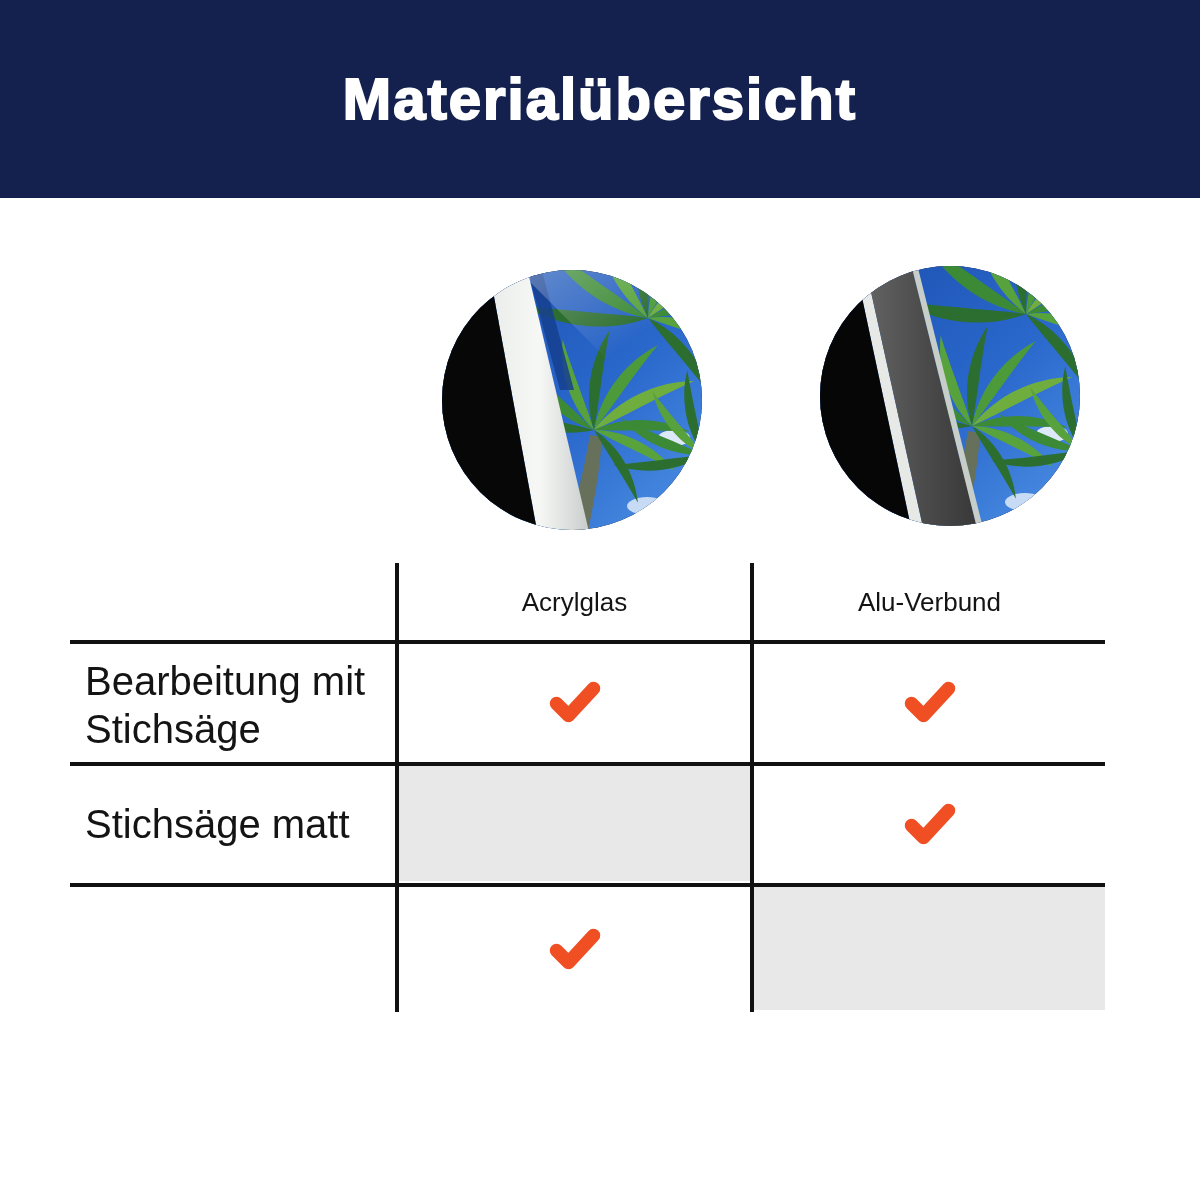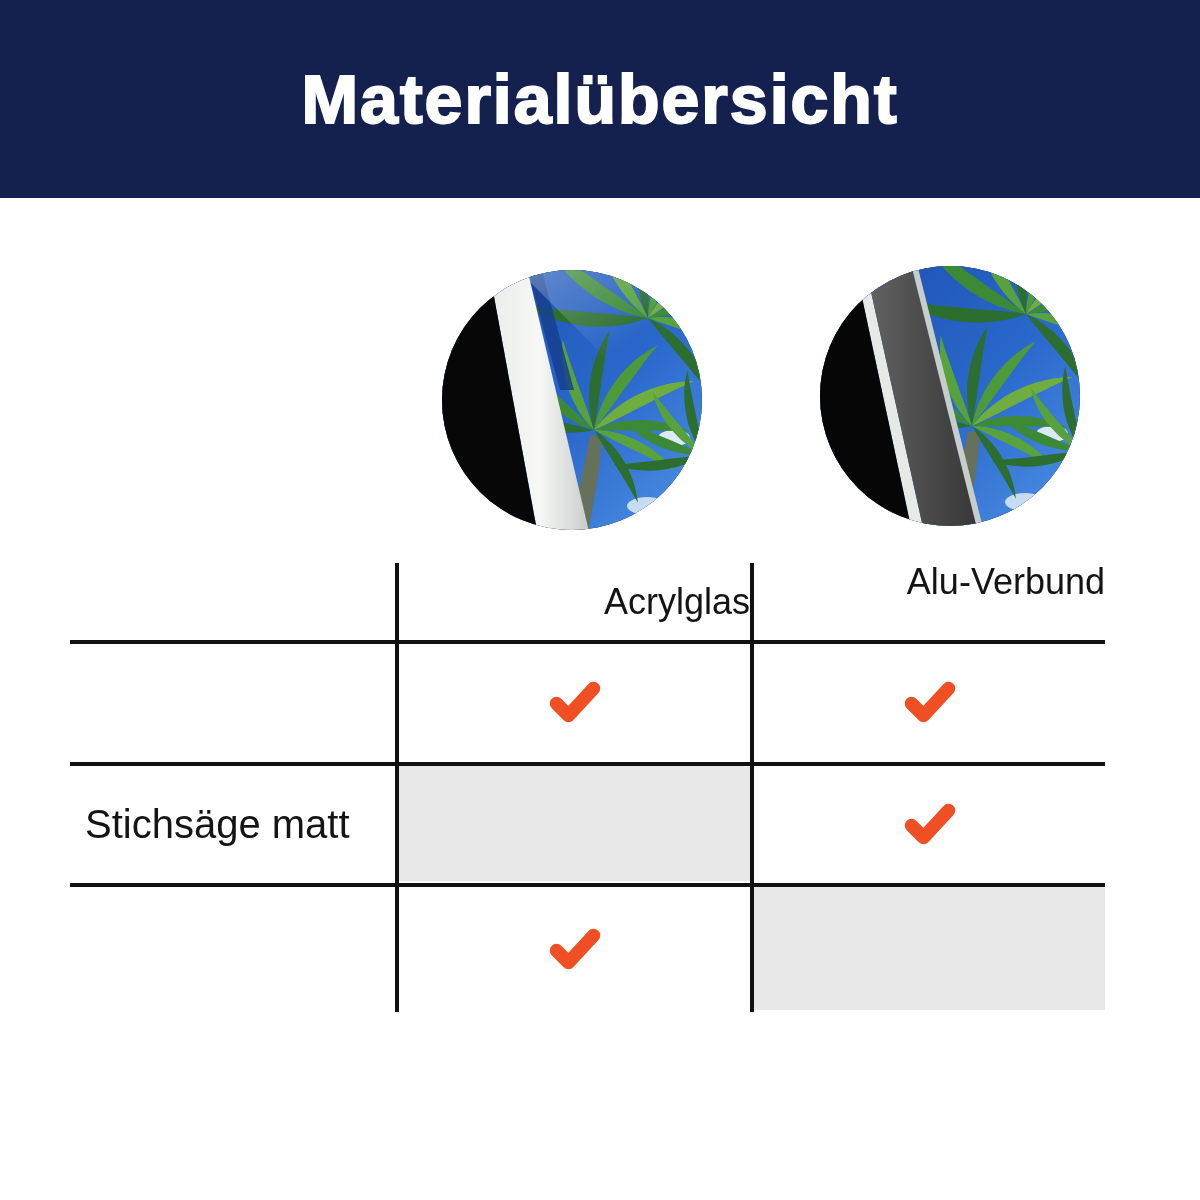--- a/index.html
+++ b/index.html
@@ -13,31 +13,31 @@
   #app{
     position:relative;width:1200px;height:1200px;background:#ffffff;overflow:hidden;
     font-family:"Liberation Sans",sans-serif;color:var(--text);
   }
   
   .banner{
     position:absolute;left:0;top:0;width:1200px;height:198px;
     background:var(--banner);display:flex;align-items:center;justify-content:center;
   }
   .banner h1{
-    margin:0;color:#fff;font-size:68px;font-weight:bold;letter-spacing:2px;
+    margin:0;color:#fff;font-size:58px;font-weight:bold;letter-spacing:2px;
     -webkit-text-stroke:2px #ffffff;line-height:1;
   }
   
   .sample{position:absolute;display:block;}
   
   .vline{position:absolute;width:4px;background:var(--line);}
   .hline{position:absolute;height:4px;background:var(--line);}
   
   .col-header{
-    position:absolute;width:351px;text-align:right;font-size:36px;line-height:48px;
+    position:absolute;width:351px;text-align:center;font-size:26px;line-height:48px;
   }
   .row-label{
     position:absolute;left:85px;width:310px;font-size:40px;line-height:48px;
   }
   
   .cell{
     position:absolute;display:flex;align-items:center;justify-content:center;
   }
   .cell-disabled{background:var(--disabled);}
   .check-icon{color:var(--check);display:block;}
@@ -123,22 +123,23 @@
     </g>
   </svg>
 
   <div class="vline" style="left:395px;top:563px;height:449px"></div>
   <div class="vline" style="left:750px;top:563px;height:449px"></div>
   <div class="hline" style="left:70px;top:640px;width:1035px"></div>
   <div class="hline" style="left:70px;top:762px;width:1035px"></div>
   <div class="hline" style="left:70px;top:883px;width:1035px"></div>
 
   <div class="col-header" style="left:399px;top:578px">Acrylglas</div>
-  <div class="col-header" style="left:754px;top:558px">Alu-Verbund</div>
+  <div class="col-header" style="left:754px;top:578px">Alu-Verbund</div>
 
+  <div class="row-label" style="top:657px">Bearbeitung mit Stichsäge</div>
   <div class="row-label" style="top:800px">Stichsäge matt</div>
 
   <div class="cell" style="left:399px;top:646px;width:351px;height:112px">
   <svg class="check-icon" width="60" height="60" viewBox="0 0 24 24">
     <polyline points="4.6,12.6 9.4,17.4 19.4,6.6" fill="none" stroke="currentColor" stroke-width="5.4" stroke-linecap="round" stroke-linejoin="round"></polyline>
   </svg>
 </div>
   <div class="cell" style="left:754px;top:646px;width:351px;height:112px">
   <svg class="check-icon" width="60" height="60" viewBox="0 0 24 24">
     <polyline points="4.6,12.6 9.4,17.4 19.4,6.6" fill="none" stroke="currentColor" stroke-width="5.4" stroke-linecap="round" stroke-linejoin="round"></polyline>

